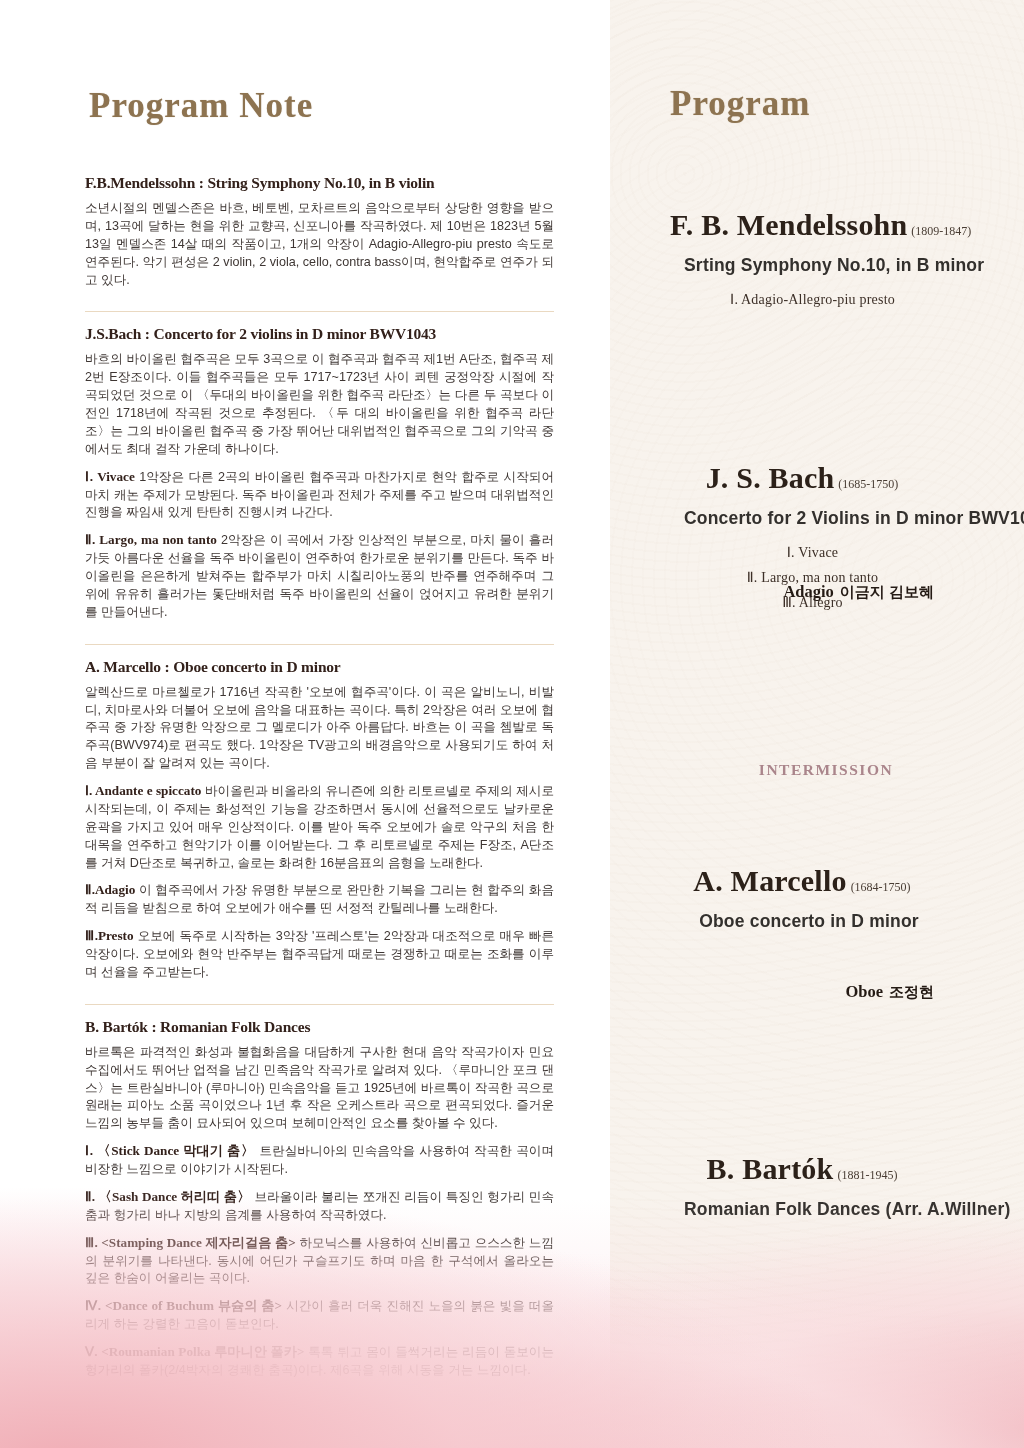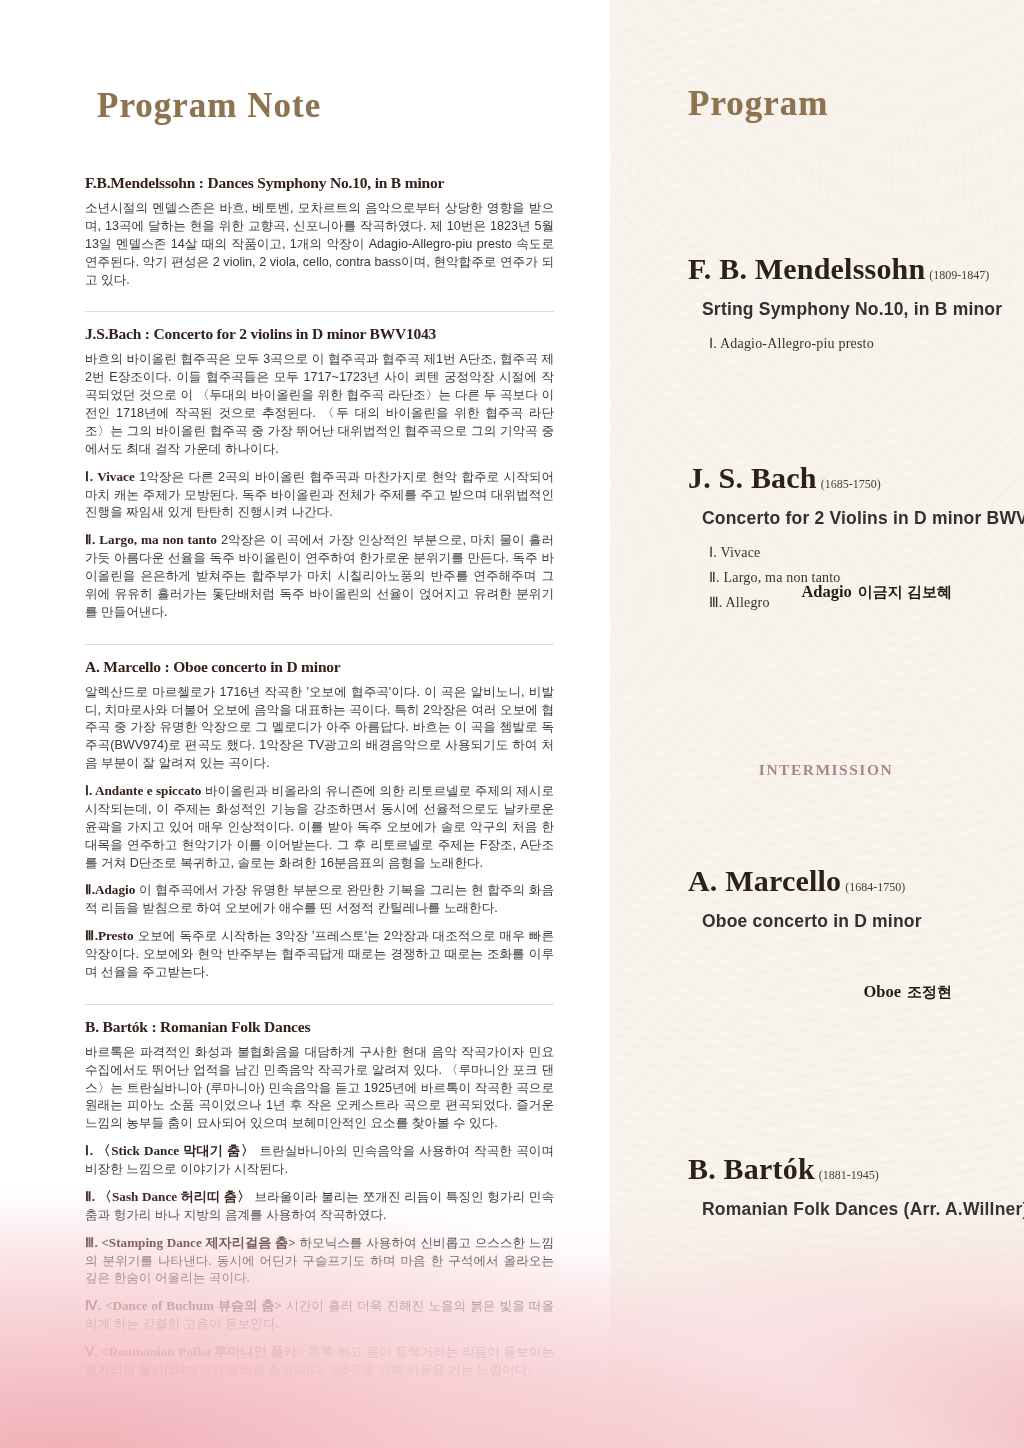--- a/index.html
+++ b/index.html
@@ -24,21 +24,21 @@
       radial-gradient(95% 75%  at 48% 108%, rgba(245,195,201,0.90) 0%, rgba(251,228,231,0.55) 44%, rgba(255,255,255,0) 72%),
       radial-gradient(80% 70%  at 101% 96%, rgba(240,178,186,0.92) 0%, rgba(249,215,219,0.55) 42%, rgba(255,255,255,0) 72%),
       linear-gradient(to top, rgba(246,205,210,0.55) 0%, rgba(255,255,255,0) 58%);
   }
   
   .left-col{position:absolute;left:85px;top:0;width:469px;}
   .big-title{
     font-family:"Liberation Serif",serif;font-weight:700;
     font-size:35px;letter-spacing:1px;color:#8d7350;
     text-shadow:0 0 1px rgba(141,115,80,0.45);
-    margin:86px 0 0 12px;
+    margin:86px 0 0 4px;
   }
   .note-header{
     font-family:"Liberation Serif",serif;font-weight:700;
     font-size:15.5px;color:#33211b;margin:0;letter-spacing:-0.2px;
   }
   .sec1 .note-header{margin-top:48px;}
   .note-body,.mov-par{
     font-size:12.6px;line-height:1.42;color:#3e3633;
     text-align:justify;margin:8px 0 0 0;
   }
@@ -47,24 +47,24 @@
     font-family:"Liberation Serif",serif;font-weight:700;color:#33211b;
     font-size:13.2px;
   }
   .note-divider{
     border:none;border-top:1px solid #ead9c1;
     margin:22px 0 0 0;
   }
   .note-section .note-header{margin-top:13px;}
   .sec1 .note-header{margin-top:48px;}
   
-  .right-col{position:absolute;left:634px;top:0;width:352px;height:100%;}
+  .right-col{position:absolute;left:616px;top:0;width:352px;height:100%;text-align:center;}
   .right-col .big-title{position:absolute;left:54px;top:0;margin:84px 0 0 0;}
   .prog-entry{position:absolute;left:54px;right:34px;}
-  .entry-1{top:208px;margin-top:44px;} .entry-2{top:461px;} .entry-3{top:864px;} .entry-4{top:1152px;}
+  .entry-1{top:208px;} .entry-2{top:461px;} .entry-3{top:864px;} .entry-4{top:1152px;}
   .composer-line{white-space:nowrap;}
   .composer{
     font-family:"Liberation Serif",serif;font-weight:600;
     font-size:30px;color:#2c2119;letter-spacing:0.2px;
   }
   .dates{
     font-family:"Liberation Serif",serif;font-size:12px;color:#483c33;margin-left:4px;
   }
   .work{
     font-size:17.5px;color:#33302d;margin:13px 0 0 14px;letter-spacing:0.2px;white-space:nowrap;font-weight:bold;
@@ -89,21 +89,21 @@
 </style>
 </head>
 <body>
 
 <div class="right-panel"></div>
 
 <div class="left-col">
   <h1 class="big-title">Program Note</h1>
 
   <section class="note-section sec1">
-    <h2 class="note-header">F.B.Mendelssohn : Dances Symphony No.10, in B minor</h2>
+    <h2 class="note-header">F.B.Mendelssohn : String Symphony No.10, in B violin</h2>
     <p class="note-body">소년시절의 멘델스존은 바흐, 베토벤, 모차르트의 음악으로부터 상당한 영향을 받으며, 13곡에 달하는 현을 위한 교향곡, 신포니아를 작곡하였다. 제 10번은 1823년 5월 13일 멘델스존 14살 때의 작품이고, 1개의 악장이 Adagio-Allegro-piu presto 속도로 연주된다. 악기 편성은 2 violin, 2 viola, cello, contra bass이며, 현악합주로 연주가 되고 있다.</p>
     <hr class="note-divider">
   </section>
 
   <section class="note-section">
     <h2 class="note-header">J.S.Bach : Concerto for 2 violins in D minor BWV1043</h2>
     <p class="note-body">바흐의 바이올린 협주곡은 모두 3곡으로 이 협주곡과 협주곡 제1번 A단조, 협주곡 제2번 E장조이다. 이들 협주곡들은 모두 1717~1723년 사이 쾨텐 궁정악장 시절에 작곡되었던 것으로 이 〈두대의 바이올린을 위한 협주곡 라단조〉는 다른 두 곡보다 이전인 1718년에 작곡된 것으로 추정된다. 〈두 대의 바이올린을 위한 협주곡 라단조〉는 그의 바이올린 협주곡 중 가장 뛰어난 대위법적인 협주곡으로 그의 기악곡 중에서도 최대 걸작 가운데 하나이다.</p>
     <p class="mov-par"><span class="mov-label">Ⅰ. Vivace</span> <span>1악장은 다른 2곡의 바이올린 협주곡과 마찬가지로 현악 합주로 시작되어 마치 캐논 주제가 모방된다. 독주 바이올린과 전체가 주제를 주고 받으며 대위법적인 진행을 짜임새 있게 탄탄히 진행시켜 나간다.</span></p>
     <p class="mov-par"><span class="mov-label">Ⅱ. Largo, ma non tanto</span> <span>2악장은 이 곡에서 가장 인상적인 부분으로, 마치 물이 흘러가듯 아름다운 선율을 독주 바이올린이 연주하여 한가로운 분위기를 만든다. 독주 바이올린을 은은하게 받쳐주는 합주부가 마치 시칠리아노풍의 반주를 연주해주며 그 위에 유유히 흘러가는 돛단배처럼 독주 바이올린의 선율이 얹어지고 유려한 분위기를 만들어낸다.</span></p>
     <hr class="note-divider">

